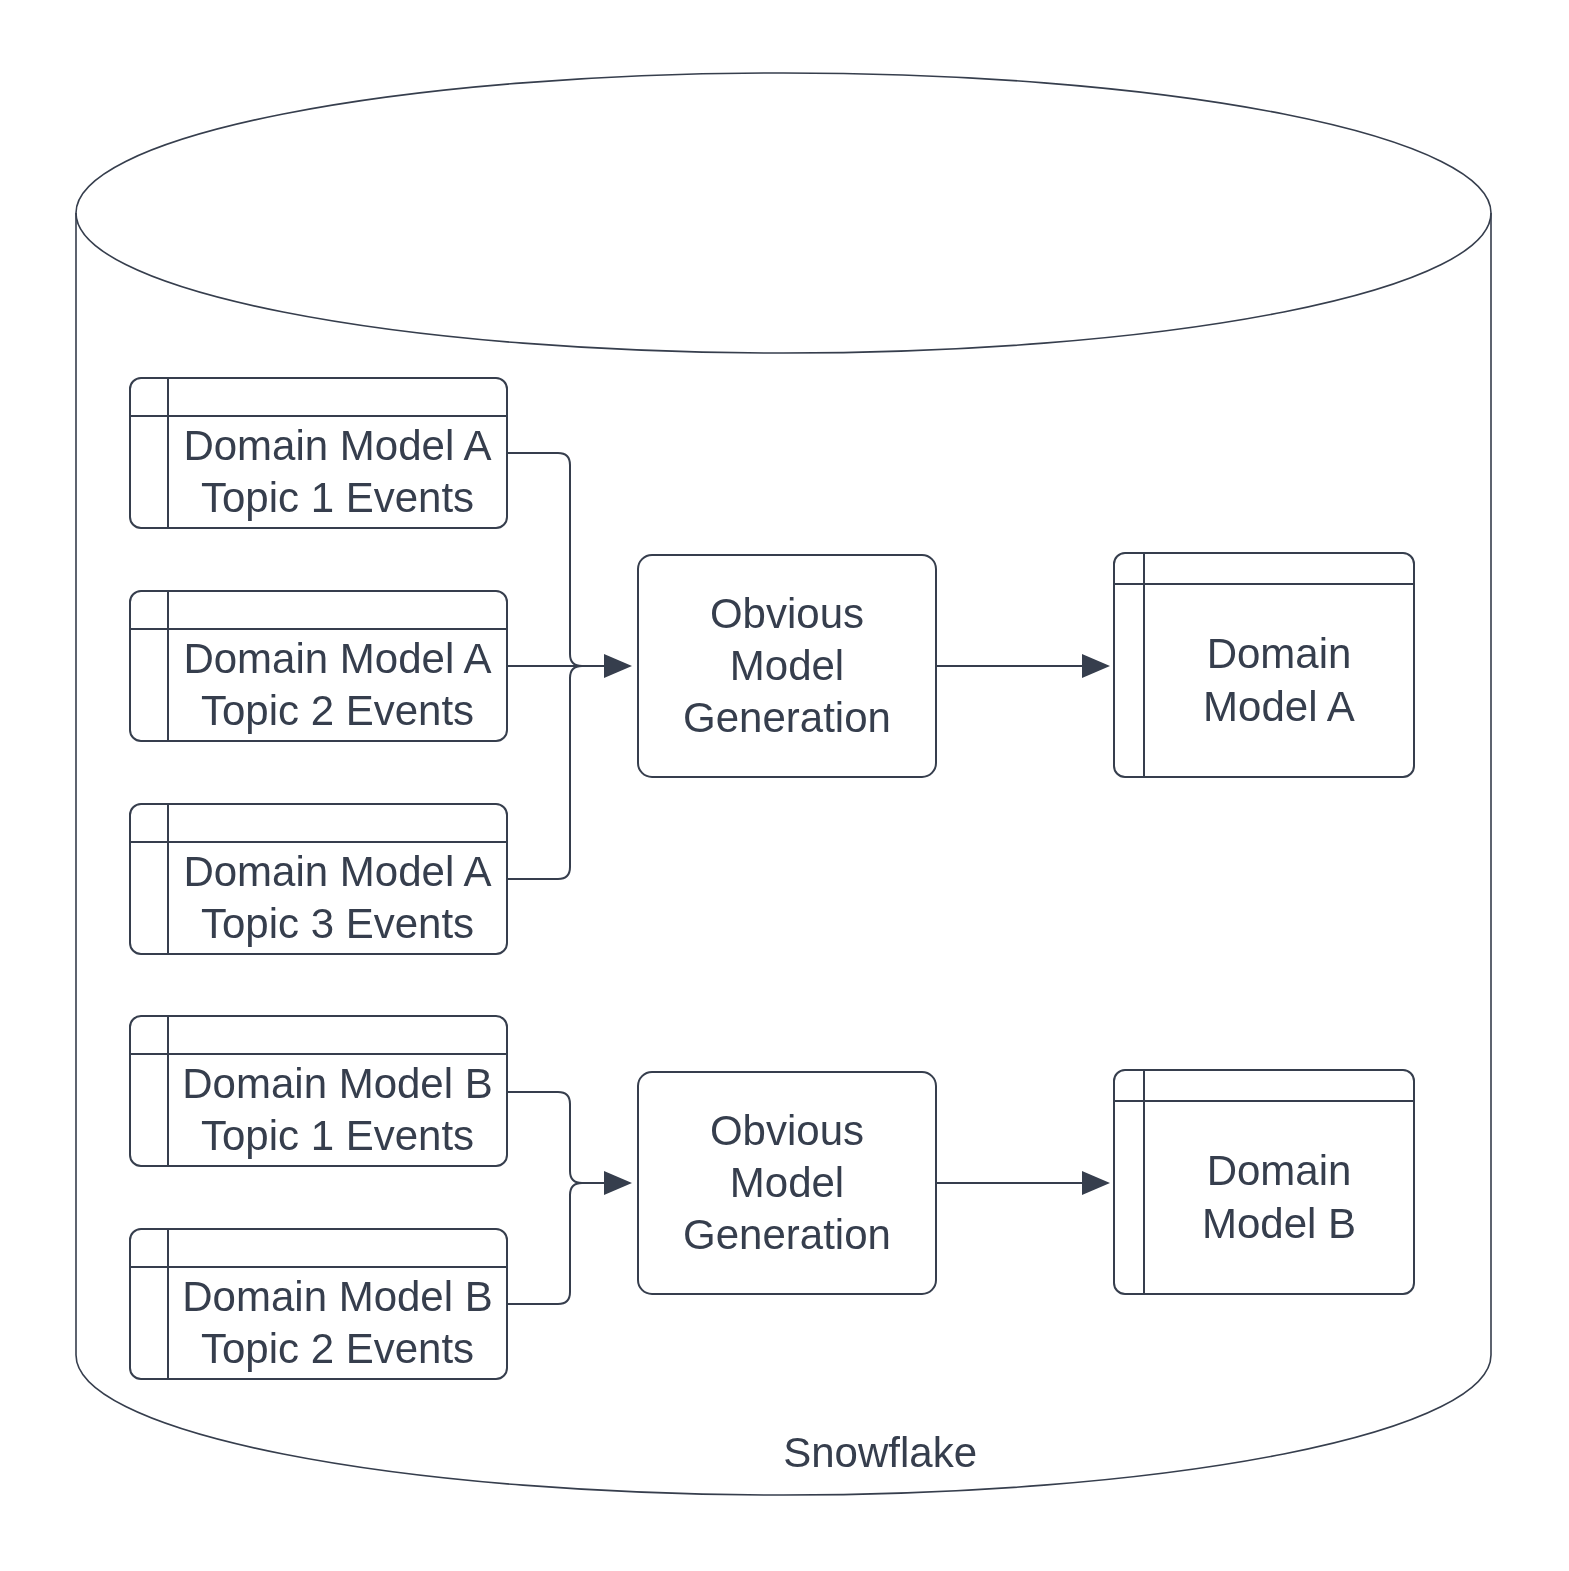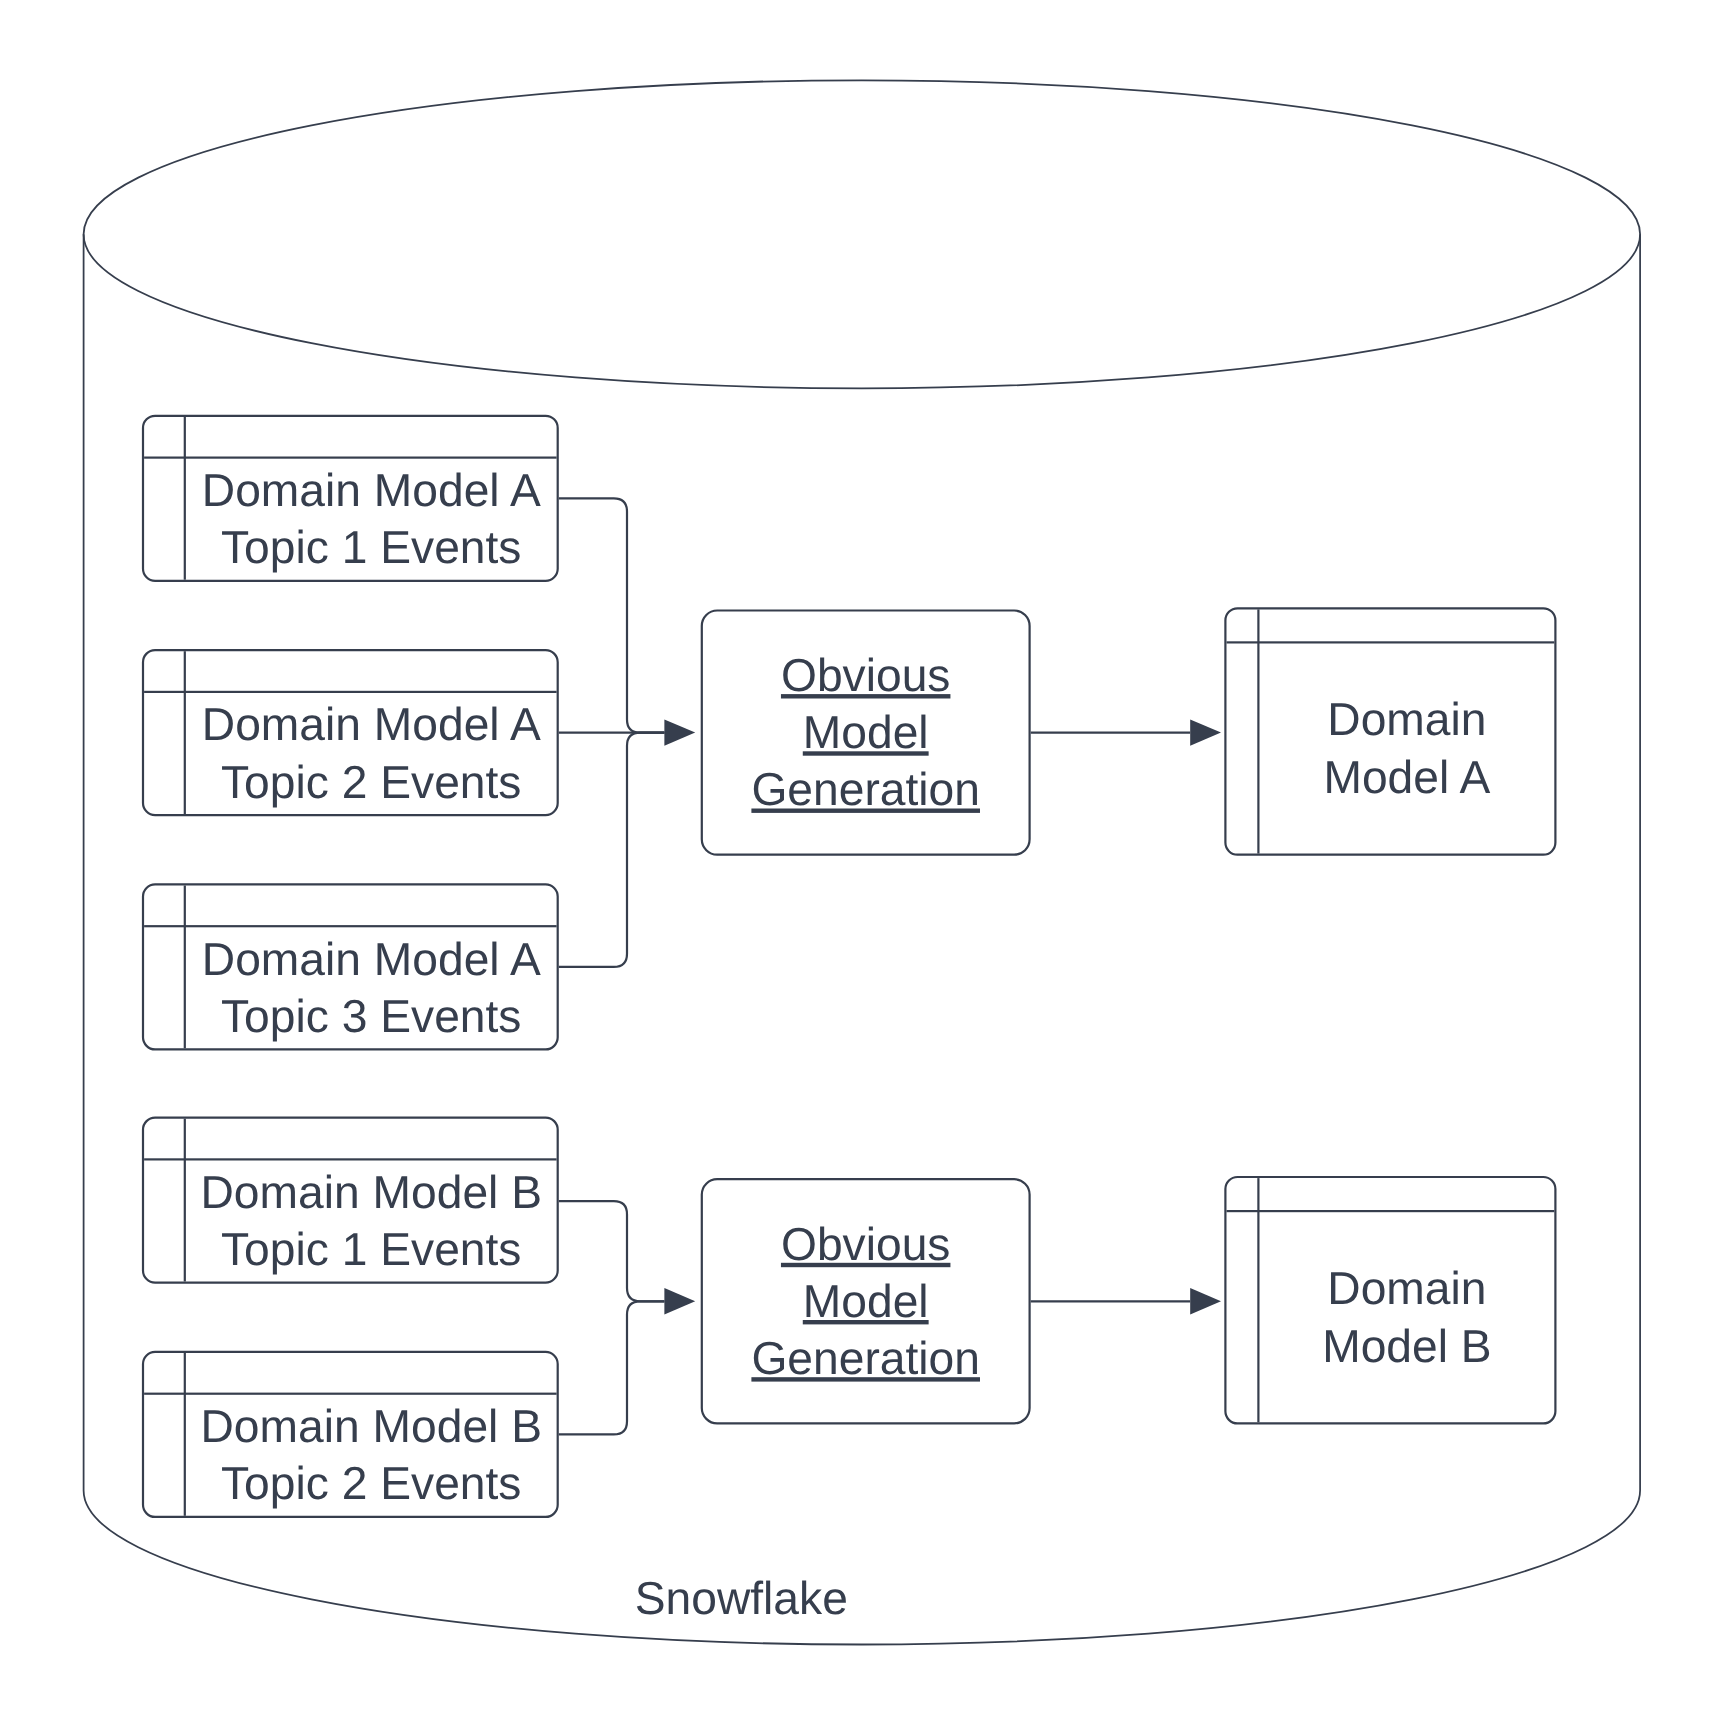--- a/index.html
+++ b/index.html
@@ -19,29 +19,29 @@
   .tbl{border-radius:12px;}
   .proc{border-radius:15px;}
   .vline{position:absolute;top:0;bottom:0;width:2px;background:#363e4d;}
   .hline{position:absolute;left:0;right:0;height:2px;background:#363e4d;}
   .tbl-src .vline{left:36px;}
   .tbl-src .hline{top:36px;}
   .tbl-src .lbl{position:absolute;left:38px;top:38px;right:0;bottom:0;}
   .tbl-out .vline{left:28px;}
   .tbl-out .hline{top:29px;}
   .tbl-out .lbl{position:absolute;left:30px;top:31px;right:0;bottom:0;text-align:center;}
-  .proc .lbl{position:absolute;left:0;top:0;right:0;bottom:0;text-decoration:underline;}
+  .proc .lbl{position:absolute;left:0;top:0;right:0;bottom:0;}
   .lbl{
     display:flex;align-items:center;justify-content:center;
     text-align:center;font-size:42px;line-height:1.24;
     white-space:pre-line;color:#363e4d;
   }
   .cyl-label{
     position:absolute;left:577px;top:1432px;width:400px;
-    text-align:left;font-size:42px;line-height:1;color:#363e4d;
+    text-align:right;font-size:42px;line-height:1;color:#363e4d;
     white-space:nowrap;
   }
 </style>
 </head>
 <body>
 
 <div class="stage">
 
   <svg width="1569" height="1571" viewBox="0 0 1569 1571">
 

